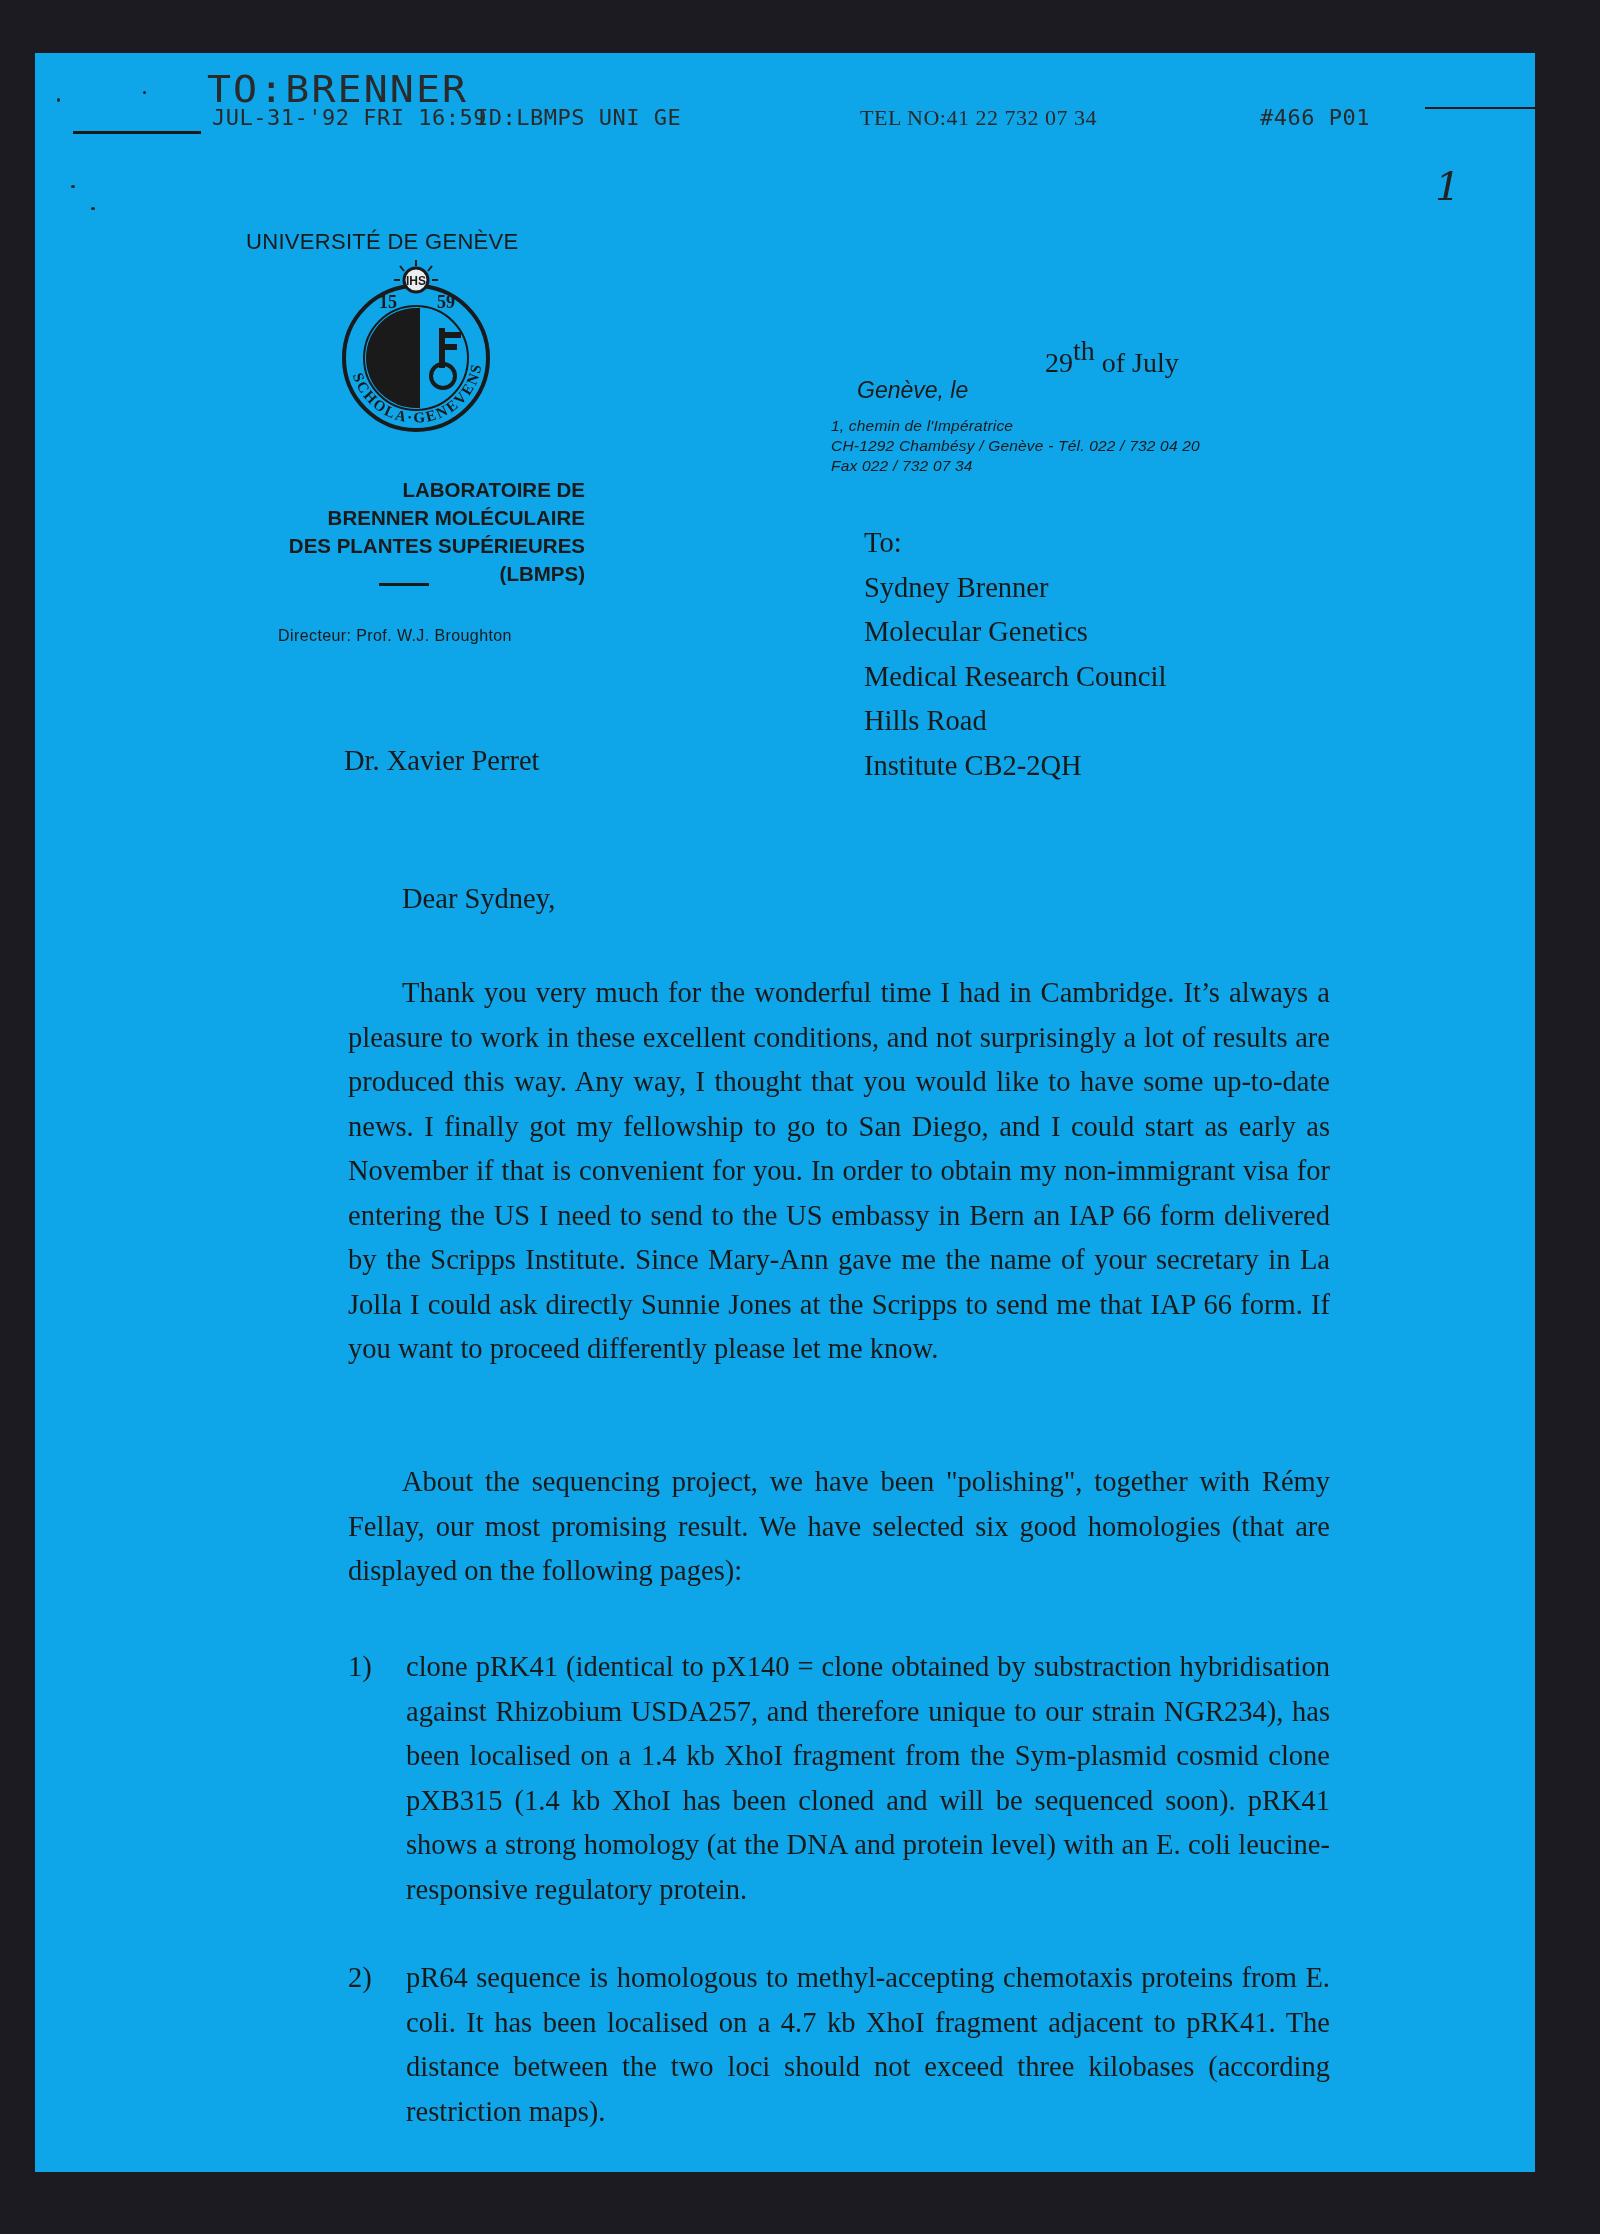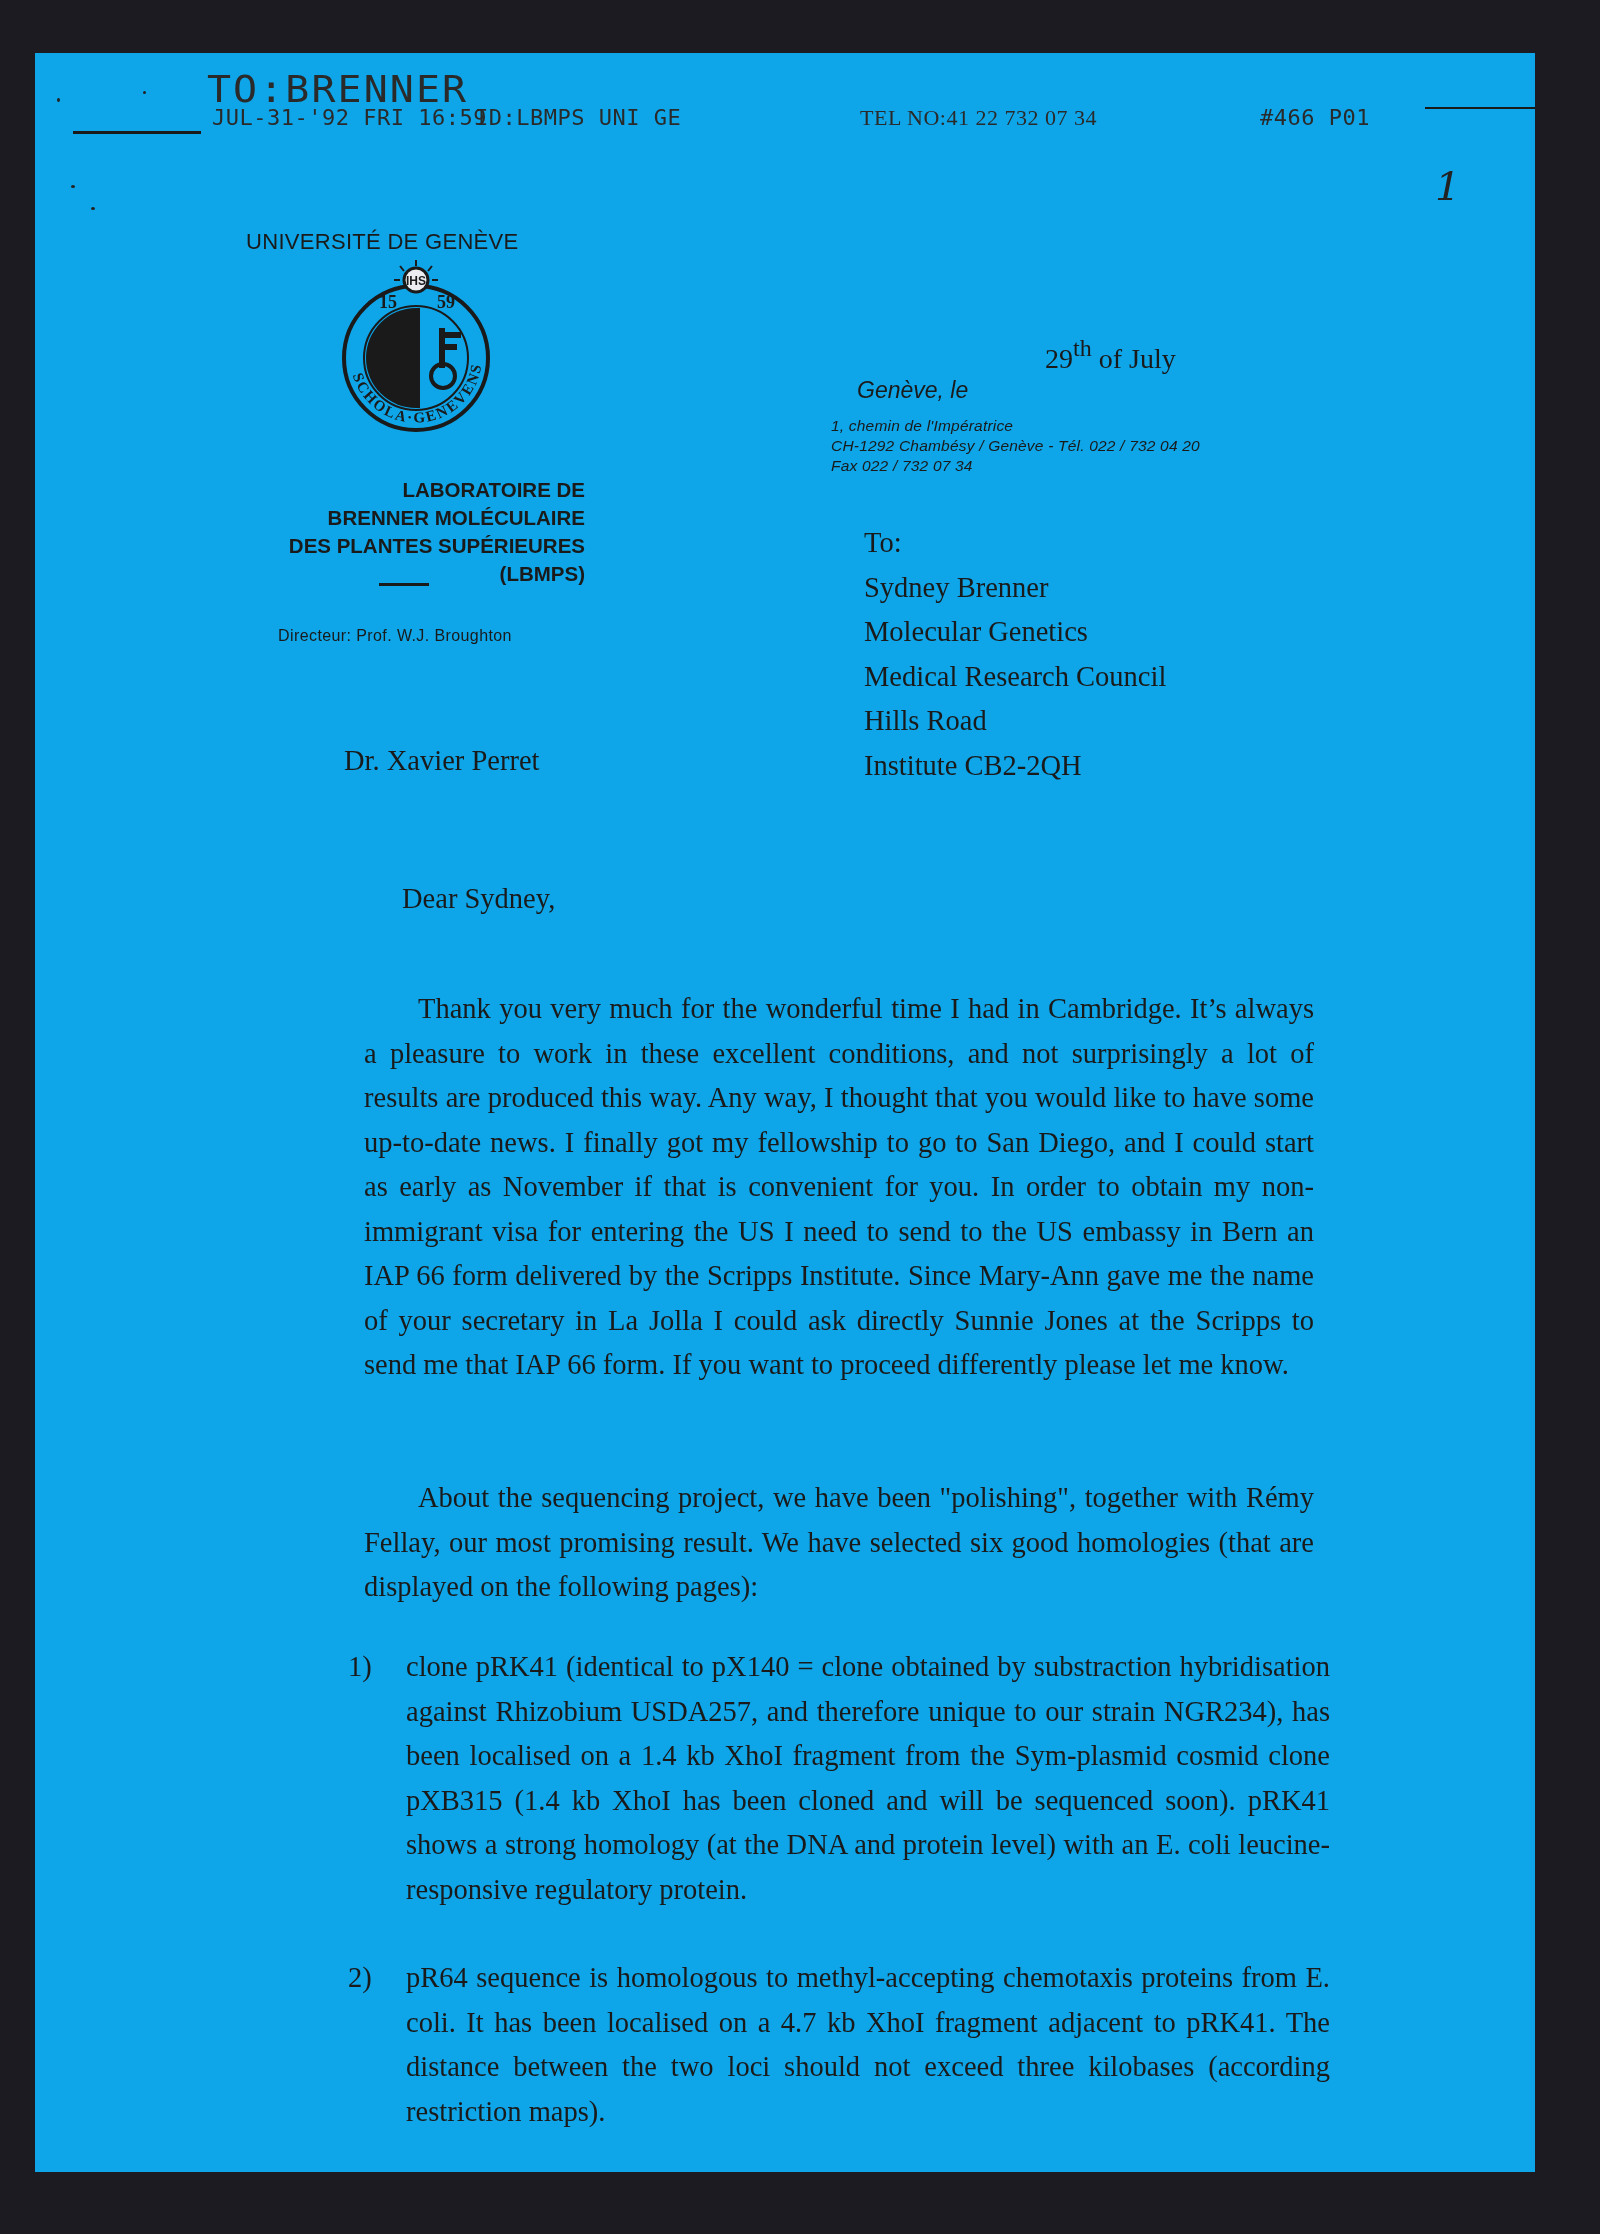--- a/index.html
+++ b/index.html
@@ -21,31 +21,31 @@
   .fax-line { top: 52px; font-size: 22px; letter-spacing: 0.5px; }
   .rule { position: absolute; height: 3px; background: #1a1a1a; }
   .sans { font-family: "Liberation Sans", sans-serif; margin-top: 28px; }
   .univ { left: 211px; top: 148px; font-size: 22px; letter-spacing: 0.3px; }
   .seal { left: 286px; top: 205px; width: 190px; height: 190px; }
   .lab { left: 170px; top: 395px; width: 380px; text-align: right; font-weight: bold; font-size: 20.5px; line-height: 28px; white-space: normal; }
   .lab-rule { left: 344px; top: 530px; width: 50px; height: 3px; background:#1a1a1a; position:absolute; }
   .director { left: 170px; top: 546px; width: 380px; text-align: center; font-size: 16px; letter-spacing: 0.4px; }
   .place { left: 822px; top: 296px; font-size: 23px; font-style: italic; }
   .date { left: 1010px; top: 282px; font-size: 28px; }
-  .date sup { font-size: 24px; vertical-align: 12px; margin-top: 9px; }
+  .date sup { font-size: 28px; vertical-align: 12px; margin-top: 9px; }
   .addr { left: 796px; top: 335px; font-size: 15.5px; line-height: 20px; letter-spacing: 0.2px; font-style: italic; }
   .recipient { left: 829px; top: 468px; font-size: 28.5px; line-height: 44.5px; }
   .sender { left: 309px; top: 692px; font-size: 28.5px; }
   .salutation { left: 367px; top: 830px; font-size: 28.5px; }
   .body-text {
     position: absolute; left: 313px; width: 982px;
     font-size: 28.5px; line-height: 44.5px;
     text-align: justify; text-align-last: left;
   }
-  .body-text p { margin: 16px; text-indent: 54px; }
+  .body-text p { margin: 0; text-indent: 54px; }
   .p1 { top: 918px; }
   .p2 { top: 1407px; }
   .list { position: absolute; left: 313px; width: 982px; font-size: 28.5px; line-height: 44.5px; }
   .list-item { position: relative; padding-left: 58px; text-align: justify; text-align-last: left; }
   .list-item .num { position: absolute; left: 0; top: 0; }
   .l1 { top: 1592px; }
   .l2 { top: 1903px; }
   .handwritten { left: 1400px; top: 110px; font-size: 40px; font-family: "DejaVu Serif", serif; font-style: italic; color: #222; }
   .speck { position:absolute; background:#222; border-radius:50%; }
 </style>

